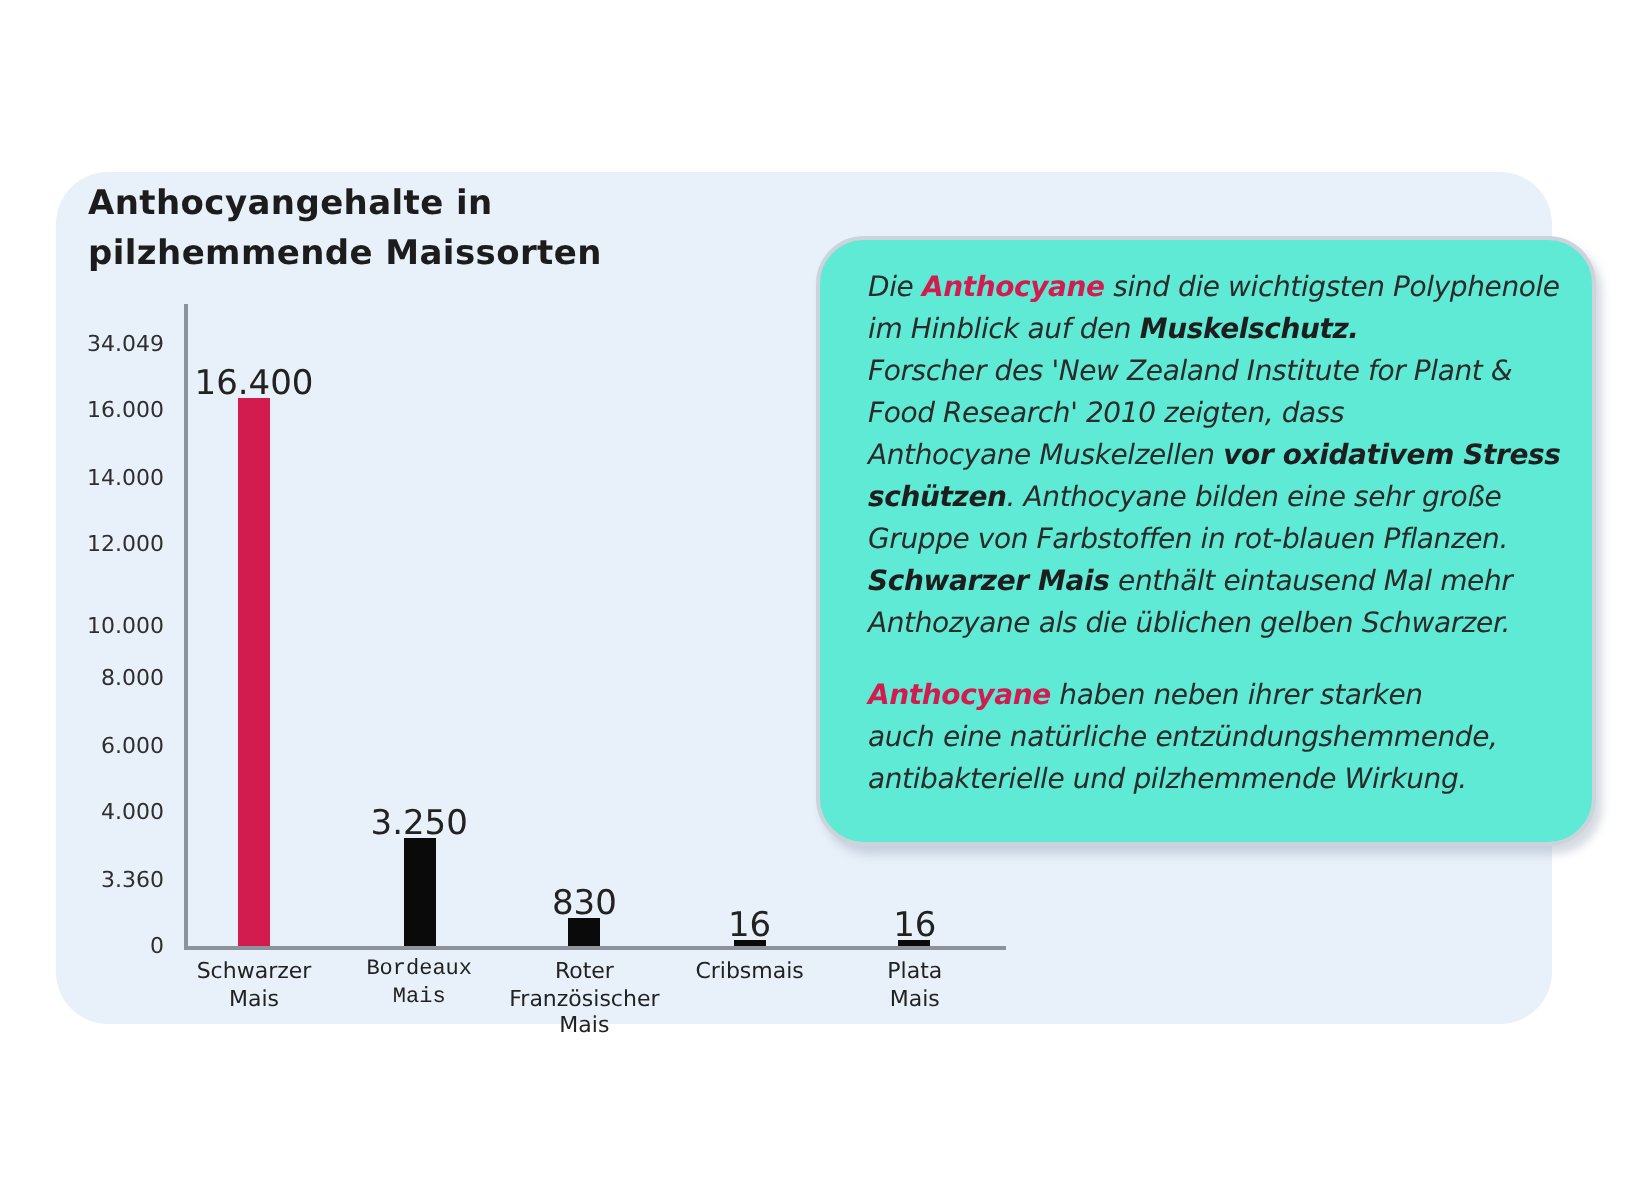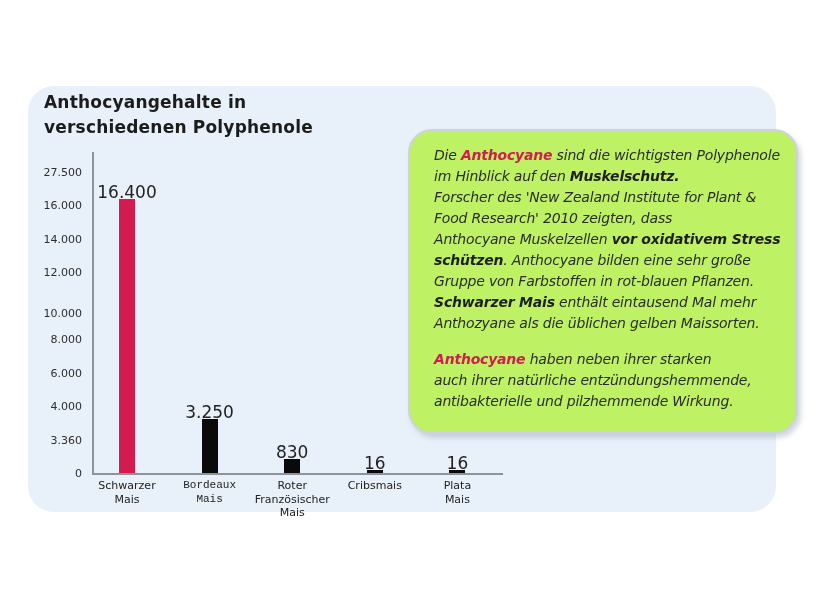--- a/index.html
+++ b/index.html
@@ -47,63 +47,62 @@
     position:absolute;
     width:110px;
     text-align:center;
     font-size:11px;line-height:13.5px;color:#222;
     transform:translateX(-50%);
   }
   .infobox{
     position:absolute;
     left:408px;top:118px;width:390px;height:305px;
     box-sizing:border-box;
-    background:#bef264;
+    background:#5eead4;
     border:2px solid #ccd3da;
     border-radius:24px;
     box-shadow:3px 4px 5px rgba(130,150,170,0.35);
     padding:14px 18px 12px 24px;
     font-style:italic;
     font-size:14px;
     line-height:21px;
     letter-spacing:-0.2px;
     color:#2b2b2b;
-    margin-top:11px;
   }
   .infobox .para{margin:0;}
   .infobox .para + .para{margin-top:15px;}
   .infobox .line{white-space:nowrap;}
   .seg-b{font-weight:bold;color:#1e1e1e;}
   .seg-rb{font-weight:bold;}
 </style>
 </head>
 <body>
 
 <div id="canvas">
 
   <div class="panel" style="background: rgb(232, 240, 249);"></div>
 
   <div class="chart-title">
     <div>Anthocyangehalte in</div>
-    <div>verschiedenen Polyphenole</div>
+    <div>pilzhemmende Maissorten</div>
   </div>
 
   <div class="chart" id="chart">
       <div class="axis-line" style="left: 92px; top: 152px; width: 2px; height: 323px; background: rgb(140, 147, 155);"></div>
       <div class="axis-line" style="left: 92px; top: 473px; width: 411px; height: 2px; background: rgb(140, 147, 155);"></div>
       <div class="ytick" style="left: 30px; top: 473px;">0</div>
       <div class="ytick" style="left: 30px; top: 439.556px;">3.360</div>
       <div class="ytick" style="left: 30px; top: 406.111px;">4.000</div>
       <div class="ytick" style="left: 30px; top: 372.667px;">6.000</div>
       <div class="ytick" style="left: 30px; top: 339.222px;">8.000</div>
       <div class="ytick" style="left: 30px; top: 313px;">10.000</div>
       <div class="ytick" style="left: 30px; top: 272.333px;">12.000</div>
       <div class="ytick" style="left: 30px; top: 238.889px;">14.000</div>
       <div class="ytick" style="left: 30px; top: 205.444px;">16.000</div>
-      <div class="ytick" style="left: 30px; top: 172px;">27.500</div>
+      <div class="ytick" style="left: 30px; top: 172px;">34.049</div>
       <div class="bar" style="left: 119px; top: 199px; width: 16px; height: 274px; background: rgb(210, 28, 80);"></div>
       <div class="bar-value" style="left: 127px; top: 182px;">16.400</div>
       <div class="xcat" style="left: 127px; top: 479px;">
         <div>Schwarzer</div>
         <div>Mais</div>
       </div>
       <div class="bar" style="left: 201.6px; top: 419px; width: 16px; height: 54px; background: rgb(10, 10, 10);"></div>
       <div class="bar-value" style="left: 209.6px; top: 402px;">3.250</div>
       <div class="xcat" style="left: 209.6px; top: 479px; font-family: Liberation Mono, monospace;">
         <div>Bordeaux</div>
@@ -132,22 +131,22 @@
   <div class="infobox" id="infobox">
       <div class="para">
         <div class="line"><span>Die </span><span class="seg-rb" style="color: rgb(210, 28, 80);">Anthocyane</span><span> sind die wichtigsten Polyphenole</span></div>
         <div class="line"><span>im Hinblick auf den </span><span class="seg-b">Muskelschutz.</span></div>
         <div class="line"><span>Forscher des 'New Zealand Institute for Plant &amp;</span></div>
         <div class="line"><span>Food Research' 2010 zeigten, dass</span></div>
         <div class="line"><span>Anthocyane Muskelzellen </span><span class="seg-b">vor oxidativem Stress</span></div>
         <div class="line"><span class="seg-b">schützen</span><span>.  Anthocyane bilden eine sehr große</span></div>
         <div class="line"><span>Gruppe von Farbstoffen in rot-blauen Pflanzen.</span></div>
         <div class="line"><span class="seg-b">Schwarzer Mais</span><span>  enthält eintausend Mal mehr</span></div>
-        <div class="line"><span>Anthozyane als die üblichen gelben Maissorten.</span></div>
+        <div class="line"><span>Anthozyane als die üblichen gelben Schwarzer.</span></div>
       </div>
       <div class="para">
         <div class="line"><span class="seg-rb" style="color: rgb(210, 28, 80);">Anthocyane</span><span> haben neben ihrer starken</span></div>
-        <div class="line"><span>auch ihrer natürliche entzündungshemmende,</span></div>
+        <div class="line"><span>auch eine natürliche entzündungshemmende,</span></div>
         <div class="line"><span>antibakterielle und pilzhemmende Wirkung.</span></div>
       </div>
     </div>
 
 </div>
 
 </body></html>

